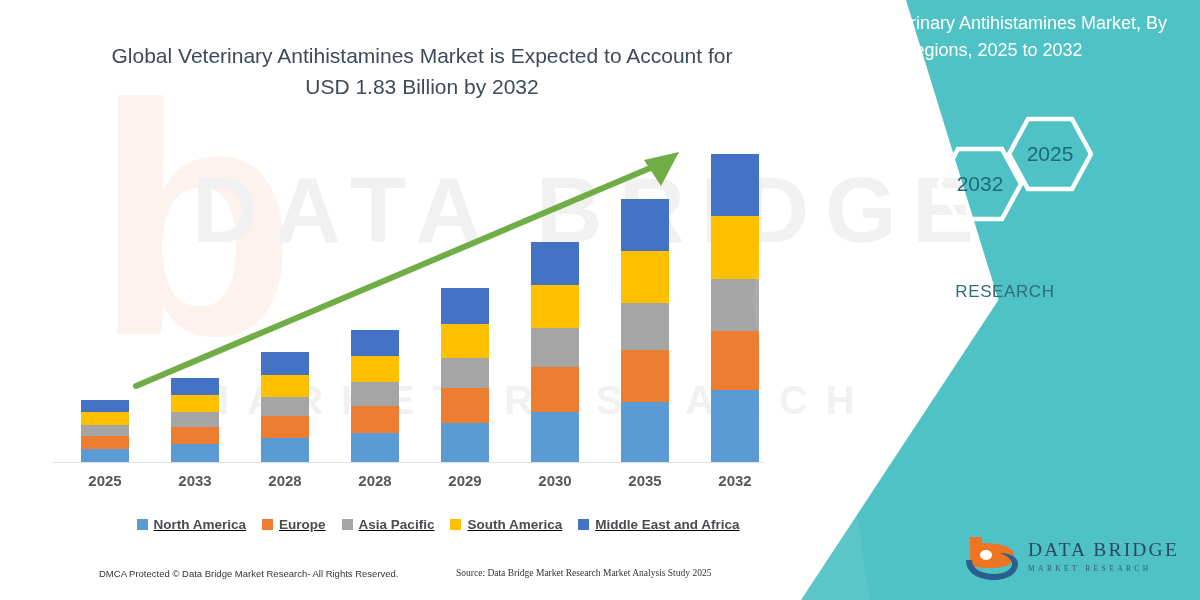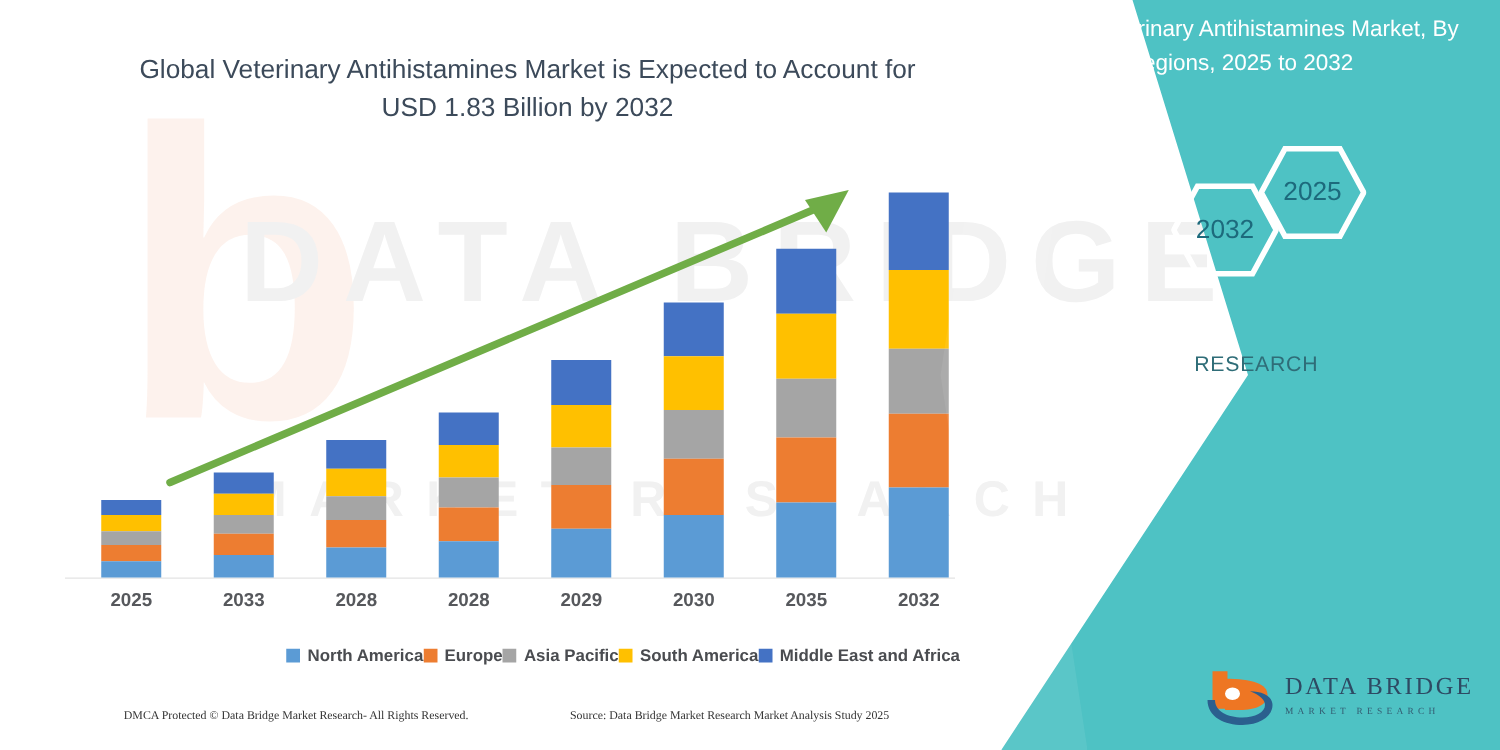--- a/index.html
+++ b/index.html
@@ -96,30 +96,30 @@
     position:absolute; left:60px; top:472px; width:720px; height:24px;
   }
   .xtick {
     position:absolute; width:64px; text-align:center;
     color:#56585c; font-size:15px; font-weight:700;
   }
 
   
   .legend {
     position:absolute; left:108px; top:512px; width:660px; height:24px;
-    display:flex; align-items:center; justify-content:flex-end; 
+    display:flex; align-items:center; justify-content:center; gap:16px;text-decoration:underline;
   }
   .lg-item { display:flex; align-items:center; gap:6px; }
   .lg-swatch { width:11px; height:11px; display:inline-block; }
   .lg-label { color:#4a4c50; font-size:13.5px; font-weight:700; white-space:nowrap; }
 
   
   .foot-left {
     position:absolute; left:99px; top:568px;
-    color:#333; font-size:9.5px; font-family:Liberation Serif, serif; white-space:nowrap;
+    color:#333; font-size:9.5px; font-family:Liberation Sans, sans-serif; white-space:nowrap;
   }
   .foot-right {
     position:absolute; left:456px; top:568px;
     color:#333; font-size:9.5px; font-family:"Liberation Serif", serif; white-space:nowrap;
   }
 
   .arrow { position:absolute; left:0; top:0; width:1200px; height:600px; pointer-events:none; }
 </style>
 </head>
 <body>

